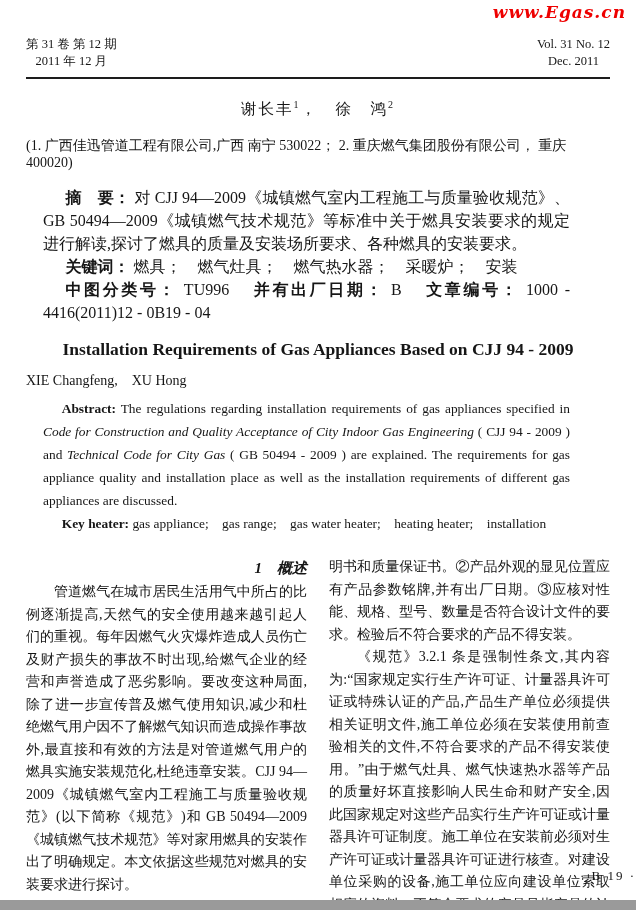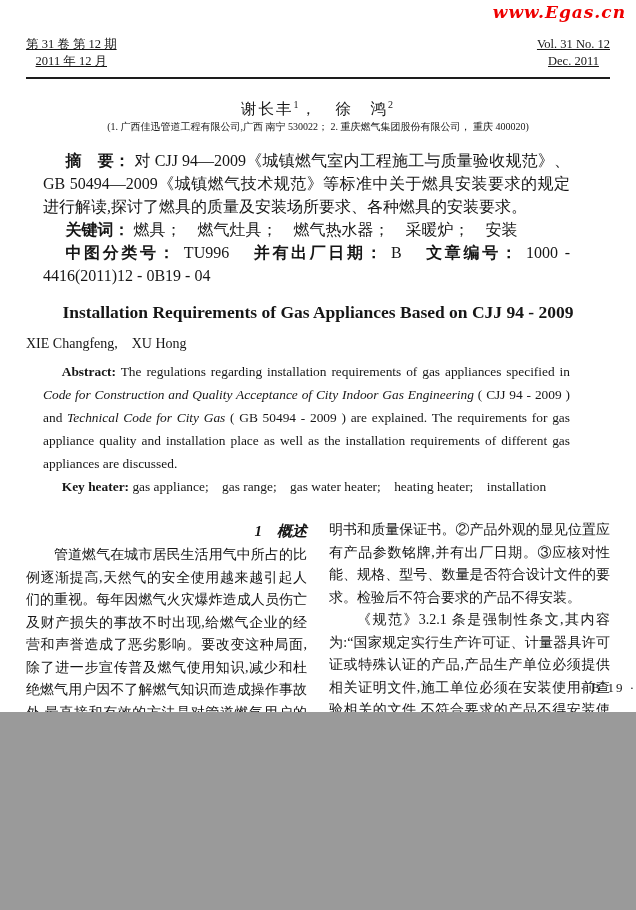--- a/index.html
+++ b/index.html
@@ -1,36 +1,36 @@
 <!DOCTYPE html>
 <html><head>
 <meta charset="utf-8">
 <style>
   html,body{margin:0;padding:0;background:#9a9a9a;}
   .page{
-    width:636px;height:712px;position:relative;background:#ffffff;
+    width:636px;height:900px;position:relative;background:#ffffff;
     margin:0 auto;box-sizing:border-box;padding:0 26px;
     font-family:"Liberation Serif","DejaVu Serif",serif;color:#161616;
     overflow:hidden;
   }
   .watermark{
     position:absolute;top:2px;right:10px;
     font-family:"DejaVu Serif",serif;font-style:italic;font-weight:700;
     font-size:17px;letter-spacing:1px;
   }
   .masthead{display:flex;justify-content:space-between;align-items:center;
-    margin-top:36px;font-size:12.5px;line-height:17px;text-decoration:underline;}
+    margin-top:36px;font-size:12.5px;line-height:17px;}
   .masthead .blk{text-align:center;white-space:nowrap;}
   .mh-cn{letter-spacing:5px;}
   .rule{border-bottom:2.2px solid #1d1d1d;margin-top:7px;}
   .title-cn{margin:56px 0 0;text-align:center;font-size:27px;font-weight:400;
     letter-spacing:2px;}
   .authors-cn{margin-top:20px;text-align:center;font-size:15.5px;letter-spacing:2px;}
   .authors-cn sup{font-size:10px;}
-  .affiliation{margin-top:0;text-align:center;font-size:10px;}
+  .affiliation{margin-top:17px;font-size:14px;}
   .abstract-block{margin:15px 40px 0 17px;font-size:16px;}
   .abstract-block p{margin:0;line-height:23px;text-align:justify;}
   .abstract-block .indent{text-indent:1.4em;}
   .b{font-weight:700;}
   .gap{margin-right:22px;}
   .title-en{margin:15px 0 0;text-align:center;font-size:17.5px;font-weight:700;}
   .authors-en{margin-top:12px;text-align:left;font-size:14px;}
   .abstract-block.en{margin-top:7px;font-size:13.4px;}
   .abstract-block.en p{line-height:23px;}
   .columns{display:flex;gap:22px;margin-top:21px;font-size:14px;}

